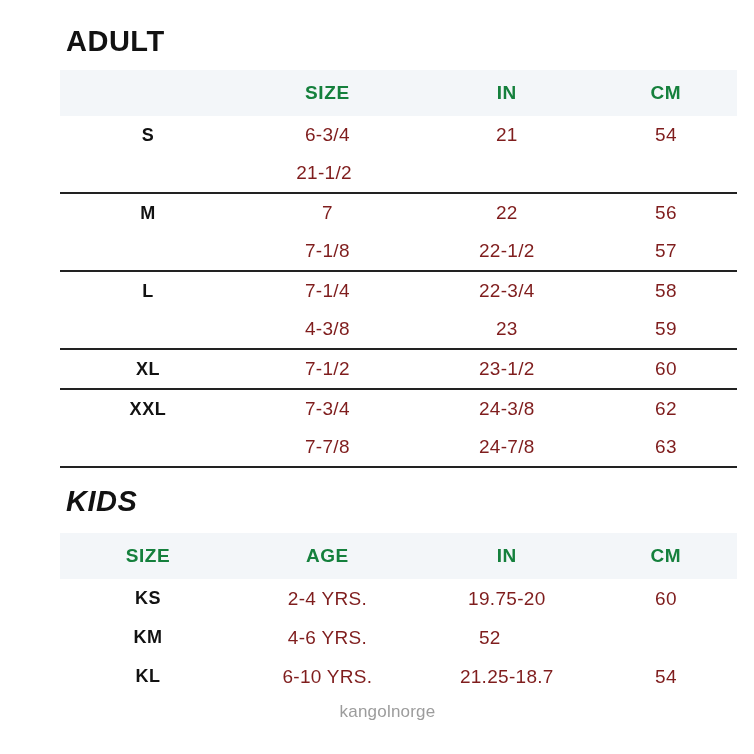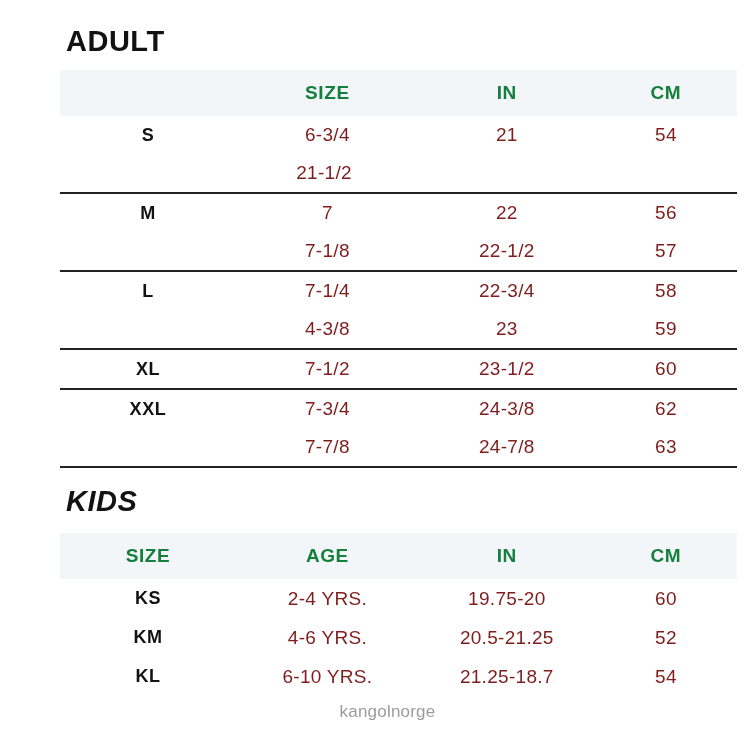--- a/index.html
+++ b/index.html
@@ -164,21 +164,20 @@
 
     <div class="trow kidrow">
       <div class="cell lab c1">KS</div>
       <div class="cell c2">2-4 YRS.</div>
       <div class="cell c3">19.75-20</div>
       <div class="cell c4">60</div>
     </div>
     <div class="trow kidrow">
       <div class="cell lab c1">KM</div>
       <div class="cell c2">4-6 YRS.</div>
-      <div class="cell c3">20.5-21.25</div>
       <div class="cell c4">52</div>
     </div>
     <div class="trow kidrow">
       <div class="cell lab c1">KL</div>
       <div class="cell c2">6-10 YRS.</div>
       <div class="cell c3">21.25-18.7</div>
       <div class="cell c4">54</div>
     </div>
   </div>
 

